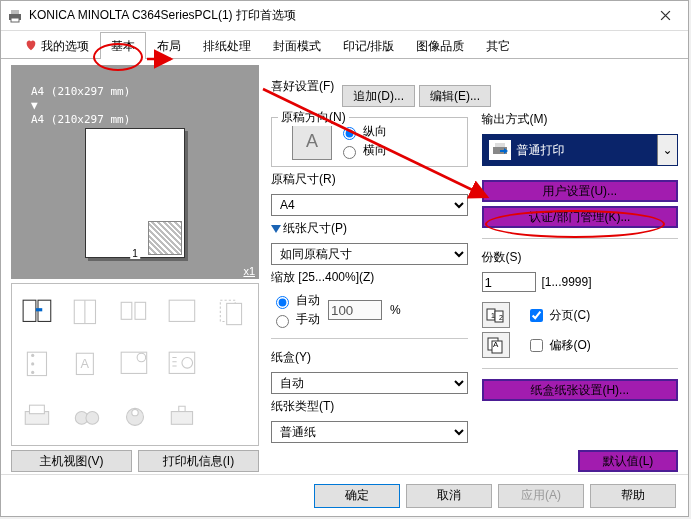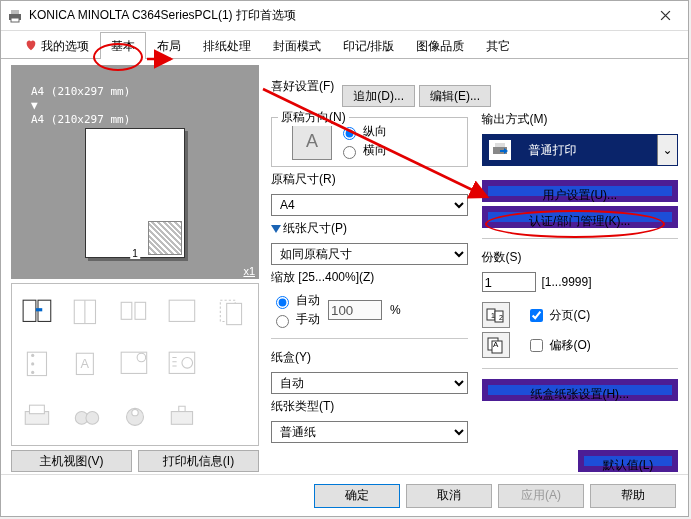--- a/index.html
+++ b/index.html
@@ -162,28 +162,28 @@
     display:inline-block; width:0;height:0;
     border-left:5px solid transparent;border-right:5px solid transparent;
     border-top:8px solid #1a63b4; margin-right:2px; vertical-align:-1px;
   }
   .spin { width:54px; height:20px; border:1px solid #7a7a7a; text-align:left; padding:0 2px; }
   .output-combo {
     display:flex; height:32px; border:1px solid #0a246a;
   }
   .output-combo .obody {
     flex:1; background:#0a246a; color:#fff;
-    display:flex; align-items:center; gap:18px; padding:14px 6px;
+    display:flex; align-items:center; gap:6px; padding:14px 6px;
   }
   .output-combo .oarrow {
     width:20px; background:#eee; border-left:1px solid #7a7a7a;
     display:flex; align-items:center; justify-content:center;
   }
   .wide-btn {
-    height:22px; border:6px solid #4c1d95; background:#1d4ed8; font-size:12px;text-align:center;
+    height:22px; border:2px solid #4c1d95; background:#a21caf; font-size:12px;text-align:center;
   }
   .copies-box { display:flex; align-items:center; gap:6px; }
   .iconrow { display:flex; gap:16px; align-items:center; }
   .smallicon { width:28px; height:26px; border:1px solid #888; background:#f2f2f2; display:flex; align-items:center; justify-content:center; }
   hr.sep { border:none; border-top:1px solid #c9c9c9; margin:6px 0; }
   .footer {
     height: 42px;
     border-top: 1px solid #ddd;
     display:flex; align-items:center; justify-content:flex-end;
     gap:6px; padding:0 12px;

